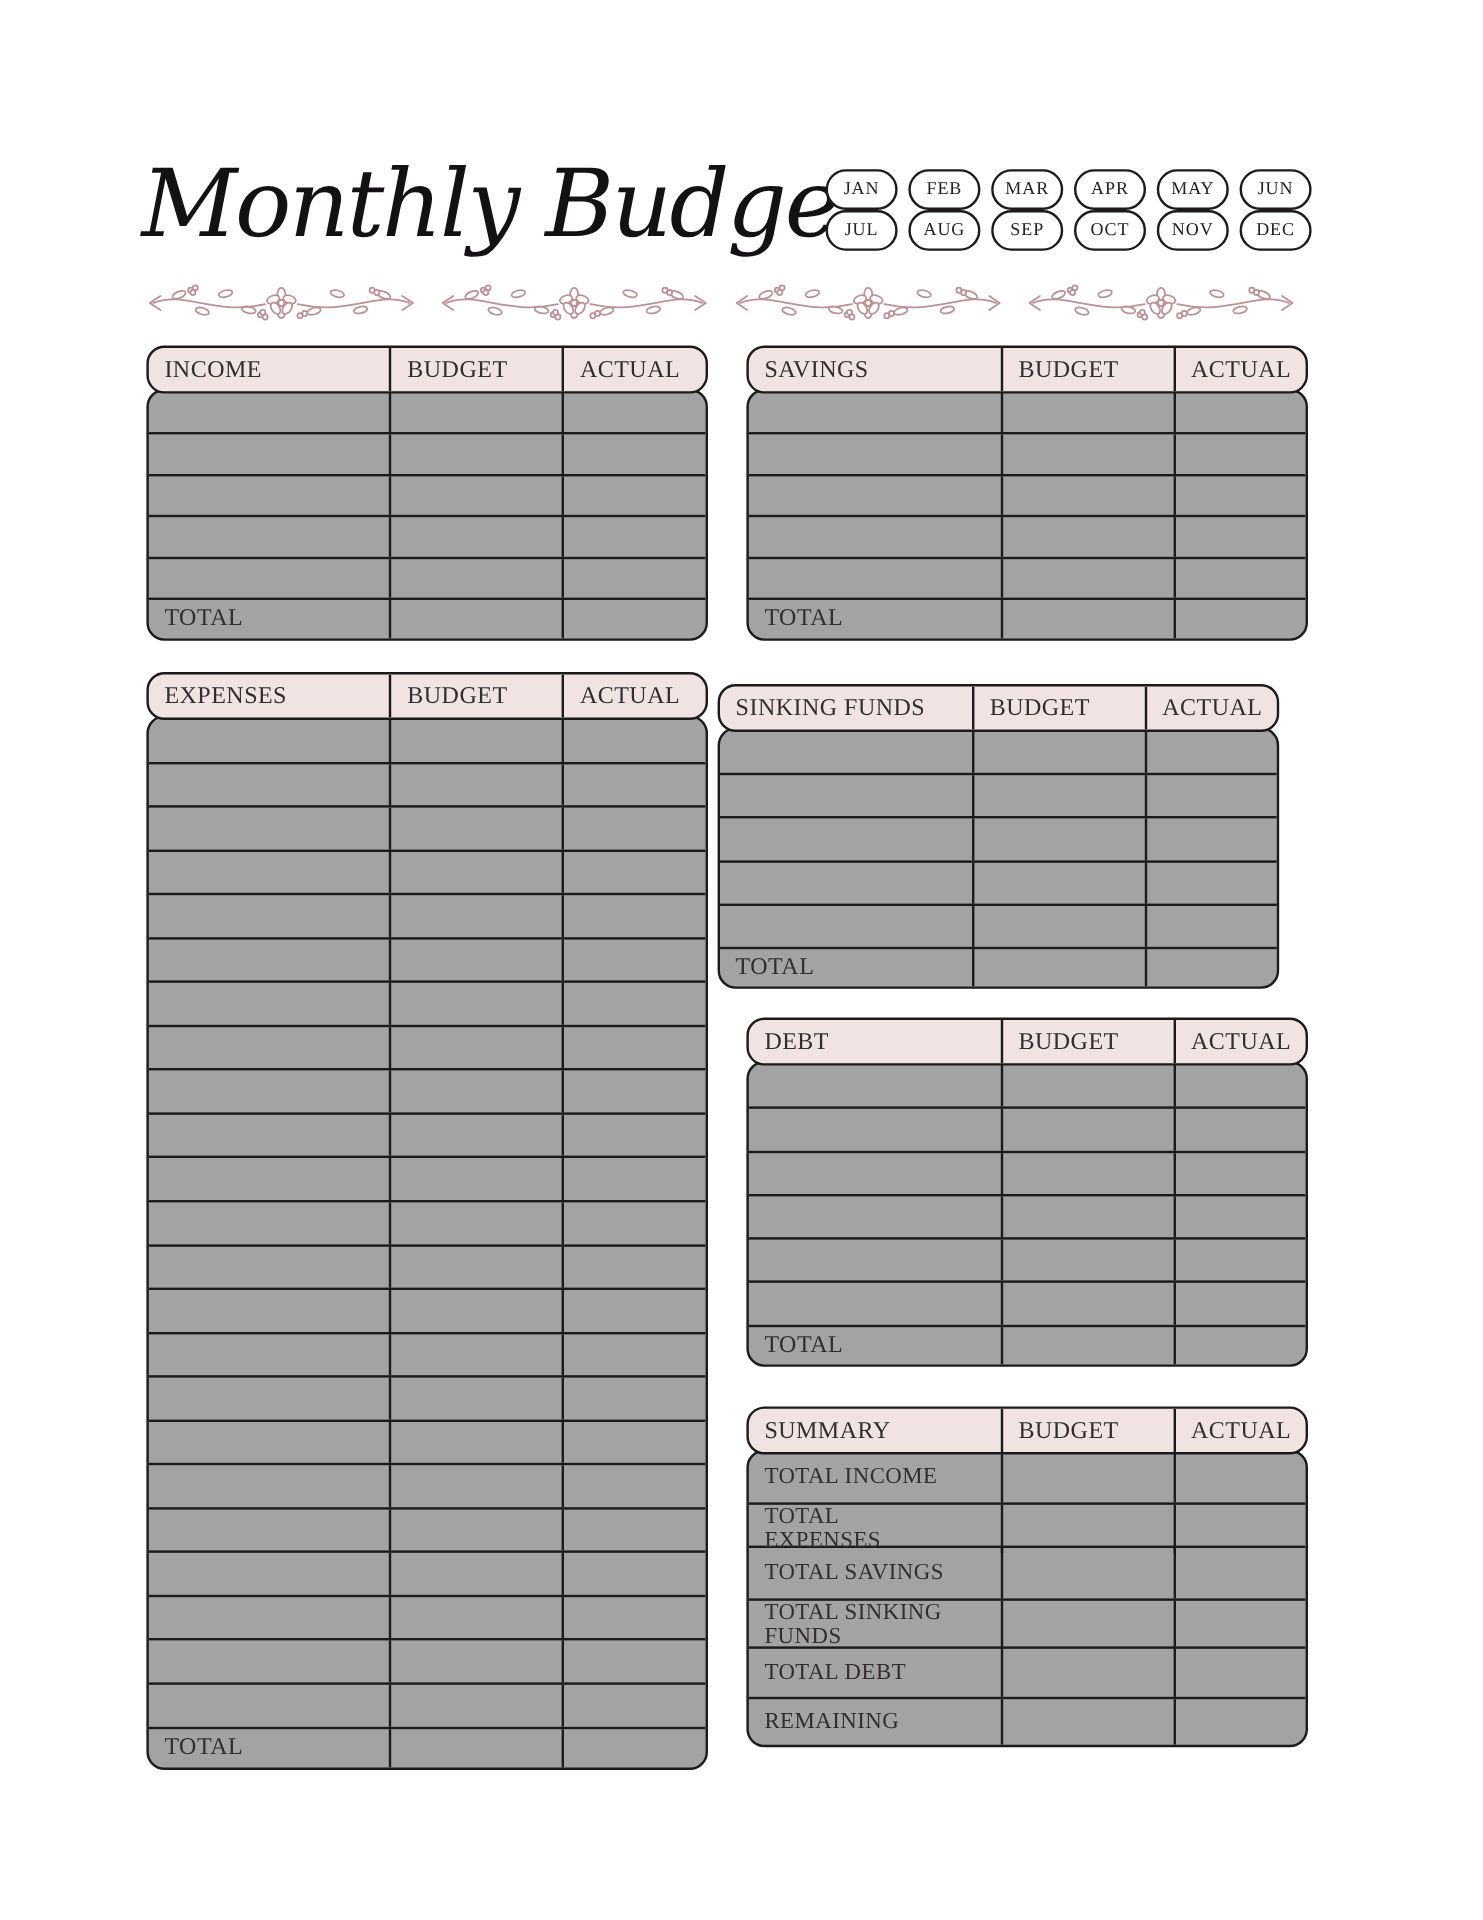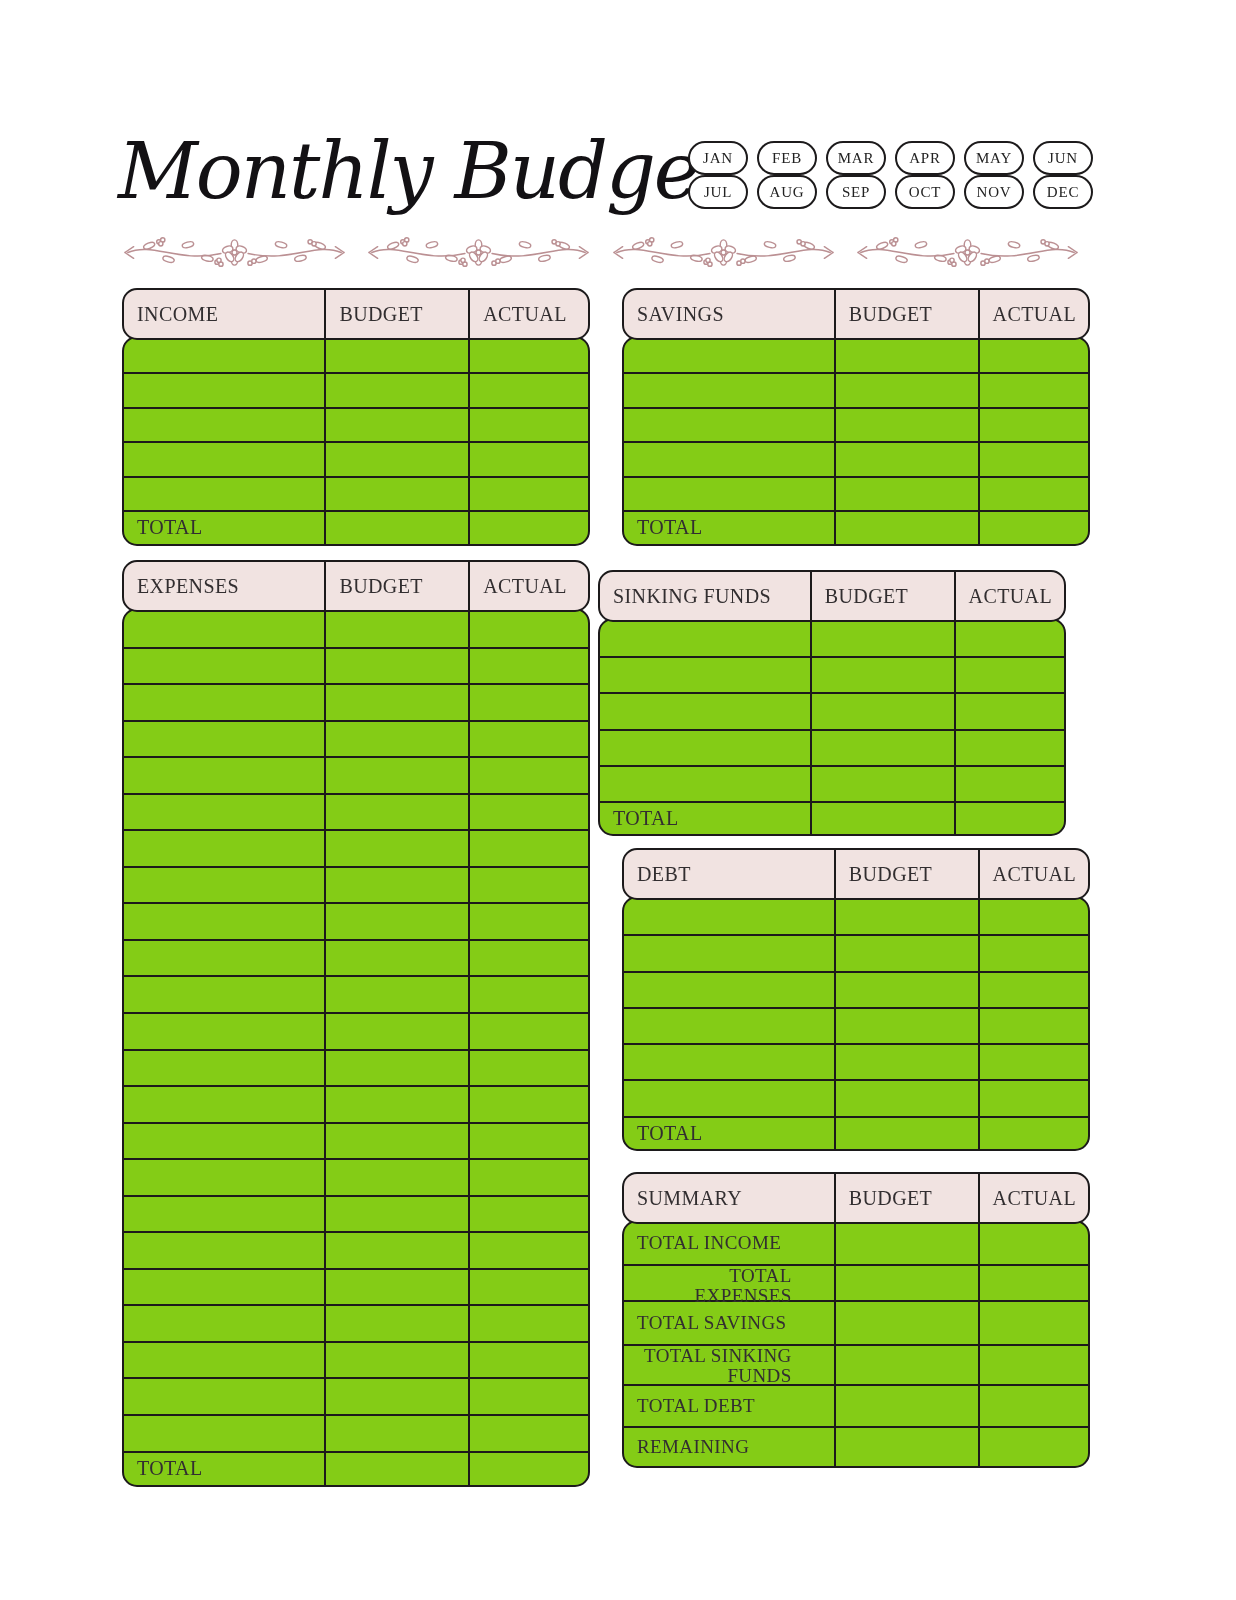--- a/index.html
+++ b/index.html
@@ -38,30 +38,30 @@
   
   .divider{position:absolute;left:122px;top:236px;width:958px;height:33px;
     display:flex;justify-content:space-between;align-items:center;}
   .vine{display:block;}
 
   
   .tbl{position:absolute;width:468px;}
   .tbl--left{--cols:43.2% 31% 25.8%;}
   .tbl--right{--cols:45.2% 31% 23.8%;}
   .thead{
-    position:relative;z-index:2;height:52px;
+    position:relative;z-index:2;height:40px;
     display:grid;grid-template-columns:var(--cols);
     background:var(--header-fill);
     border:2.5px solid var(--border);border-radius:15px;overflow:hidden;text-align:center;
   }
   .hcell{display:flex;align-items:center;padding-left:13px;
     font-size:20px;letter-spacing:.4px;color:var(--text);}
   .hcell + .hcell{border-left:2.5px solid var(--border);}
   .tbody{
-    position:relative;z-index:1;margin-top:-4px;background:#84cc16;
+    position:relative;z-index:1;margin-top:-4px;background:#a3a3a3;
     border:2.5px solid var(--border);border-radius:15px;overflow:hidden;
   }
   .row{display:grid;grid-template-columns:var(--cols);}
   .row + .row{border-top:2.5px solid var(--border);}
   .cell + .cell{border-left:2.5px solid var(--border);}
   .cell--label{display:flex;align-items:center;padding-left:13px;
     font-size:20px;letter-spacing:.4px;color:var(--text);line-height:1.05;}
 
   #tbl-income{left:122px;top:288px;}
   #tbl-savings{left:622px;top:288px;}
@@ -72,21 +72,21 @@
 
   #tbl-income .row,#tbl-savings .row{height:34.4px;}
   #tbl-income .row--total,#tbl-savings .row--total{height:34px;}
   #tbl-expenses .row{height:36.55px;}
   #tbl-expenses .row--total{height:34px;}
   #tbl-sinking_funds .row{height:36.2px;}
   #tbl-sinking_funds .row--total{height:33px;}
   #tbl-debt .row{height:36.3px;}
   #tbl-debt .row--total{height:33px;}
 
-  #tbl-summary .row{height:42px;text-align:right;}
+  #tbl-summary .row{height:42px;}
   #tbl-summary .row:nth-child(2){height:36px;}
   #tbl-summary .row:nth-child(3){height:44px;}
   #tbl-summary .row:nth-child(4){height:40px;}
   #tbl-summary .row:nth-child(6){height:40px;}
   #tbl-summary .cell--label{font-size:19px;padding-right:42px;}
 </style>
 </head>
 <body>
 
 <div class="page">

